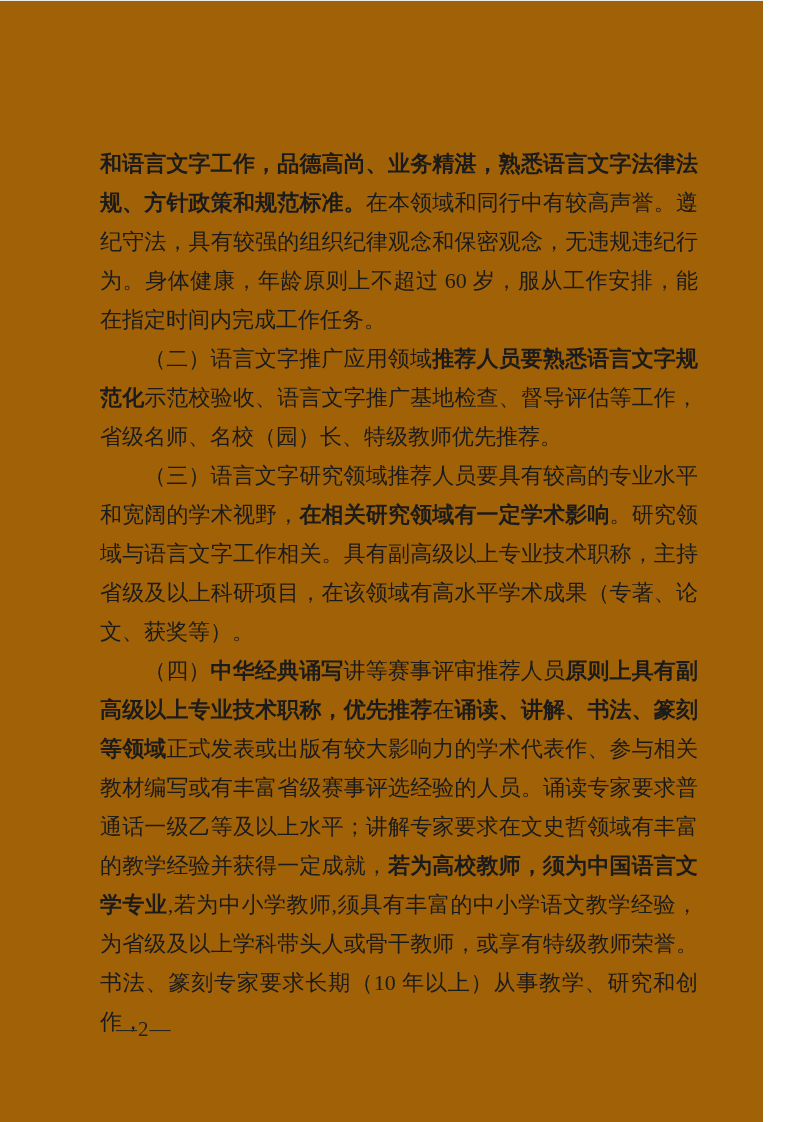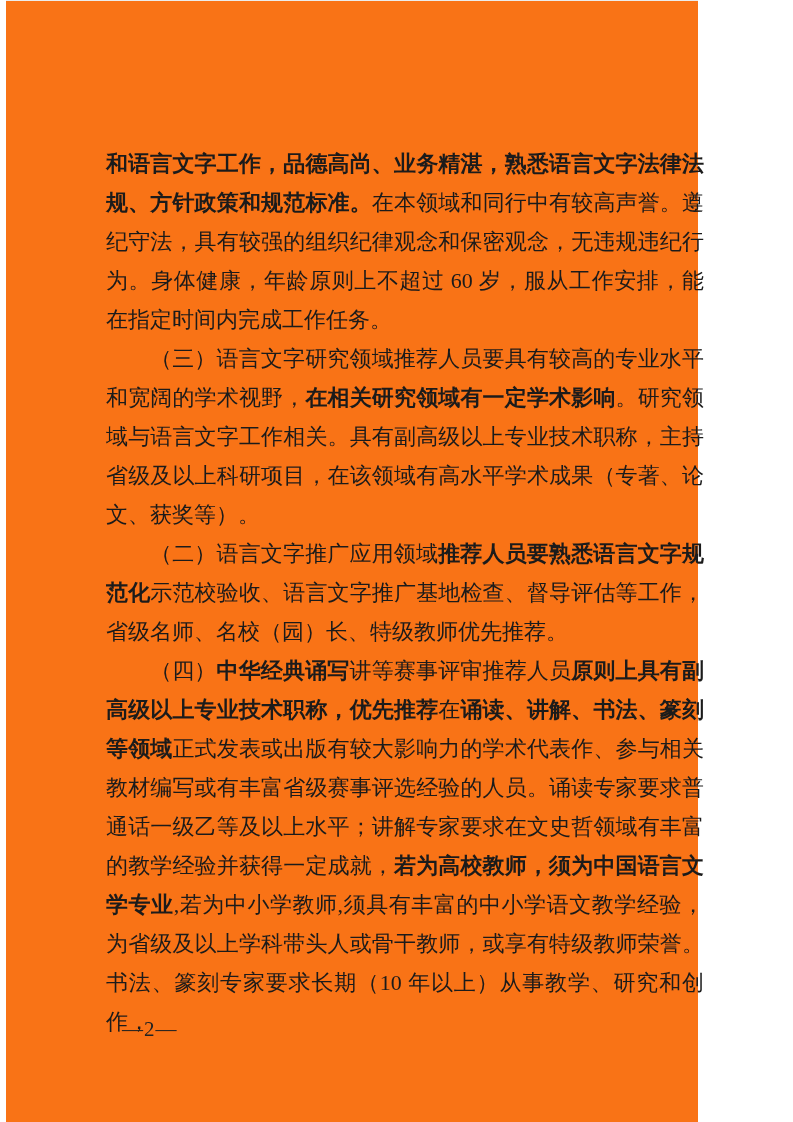--- a/index.html
+++ b/index.html
@@ -9,24 +9,24 @@
   }
   body {
     width: 793px;
     height: 1122px;
     position: relative;
     overflow: hidden;
     font-family: "Liberation Serif", "DejaVu Serif", serif;
   }
   .page {
     position: absolute;
-    left: 6px; top: 0;
-    width: 692px;
+    left: 0; top: 0;
+    width: 763px;
     height: 1122px;
-    background: #f97316;
+    background: #a16207;
     border-top: 1px solid #ececec;
     box-sizing: border-box;
   }
   .content {
     position: absolute;
     left: 100px;
     top: 143px;
     width: 598px;
     font-size: 22px;
     line-height: 39px;
@@ -56,18 +56,18 @@
     color: #222222;
     letter-spacing: 1px;
   }
 </style>
 </head>
 <body>
 
 <div class="page">
   <div class="content">
       <p class="para"><span class="seg bold">和语言文字工作，品德高尚、业务精湛，熟悉语言文字法律法规、方针政策和规范标准。</span><span class="seg">在本领域和同行中有较高声誉。遵纪守法，具有较强的组织纪律观念和保密观念，无违规违纪行为。身体健康，年龄原则上不超过 60 岁，服从工作安排，能在指定时间内完成工作任务。</span></p>
+      <p class="para indent"><span class="seg">（二）语言文字推广应用领域</span><span class="seg bold">推荐人员要熟悉语言文字规范化</span><span class="seg">示范校验收、语言文字推广基地检查、督导评估等工作，省级名师、名校（园）长、特级教师优先推荐。</span></p>
       <p class="para indent"><span class="seg">（三）语言文字研究领域推荐人员要具有较高的专业水平和宽阔的学术视野，</span><span class="seg bold">在相关研究领域有一定学术影响</span><span class="seg">。研究领域与语言文字工作相关。具有副高级以上专业技术职称，主持省级及以上科研项目，在该领域有高水平学术成果（专著、论文、获奖等）。</span></p>
-      <p class="para indent"><span class="seg">（二）语言文字推广应用领域</span><span class="seg bold">推荐人员要熟悉语言文字规范化</span><span class="seg">示范校验收、语言文字推广基地检查、督导评估等工作，省级名师、名校（园）长、特级教师优先推荐。</span></p>
       <p class="para indent"><span class="seg">（四）</span><span class="seg bold">中华经典诵写</span><span class="seg">讲等赛事评审推荐人员</span><span class="seg bold">原则上具有副高级以上专业技术职称，优先推荐</span><span class="seg">在</span><span class="seg bold">诵读、讲解、书法、篆刻等领域</span><span class="seg">正式发表或出版有较大影响力的学术代表作、参与相关教材编写或有丰富省级赛事评选经验的人员。诵读专家要求普通话一级乙等及以上水平；讲解专家要求在文史哲领域有丰富的教学经验并获得一定成就，</span><span class="seg bold">若为高校教师，须为中国语言文学专业</span><span class="seg">,若为中小学教师,须具有丰富的中小学语文教学经验，为省级及以上学科带头人或骨干教师，或享有特级教师荣誉。书法、篆刻专家要求长期（10 年以上）从事教学、研究和创作，</span></p>
     </div>
   <div class="footer">—2—</div>
 </div>
 
 </body></html>

